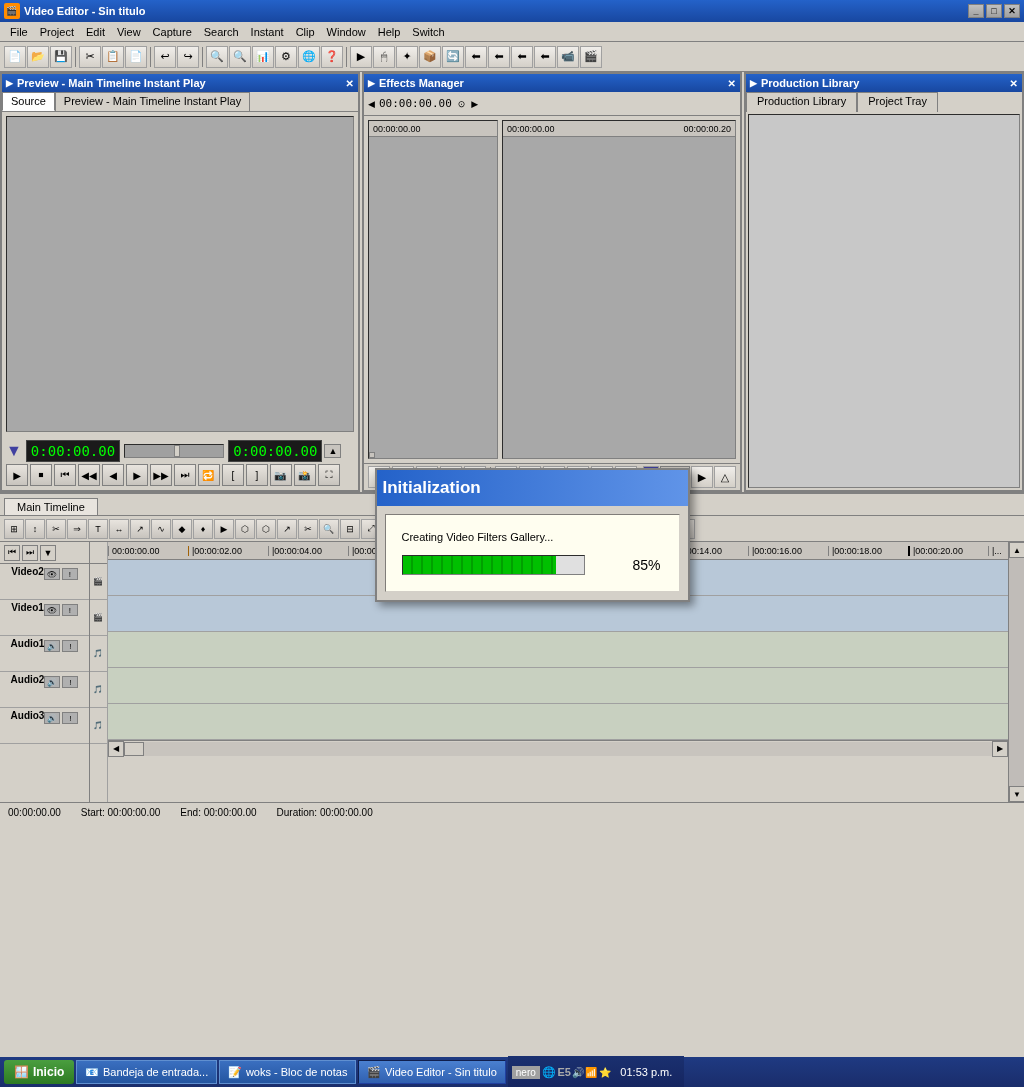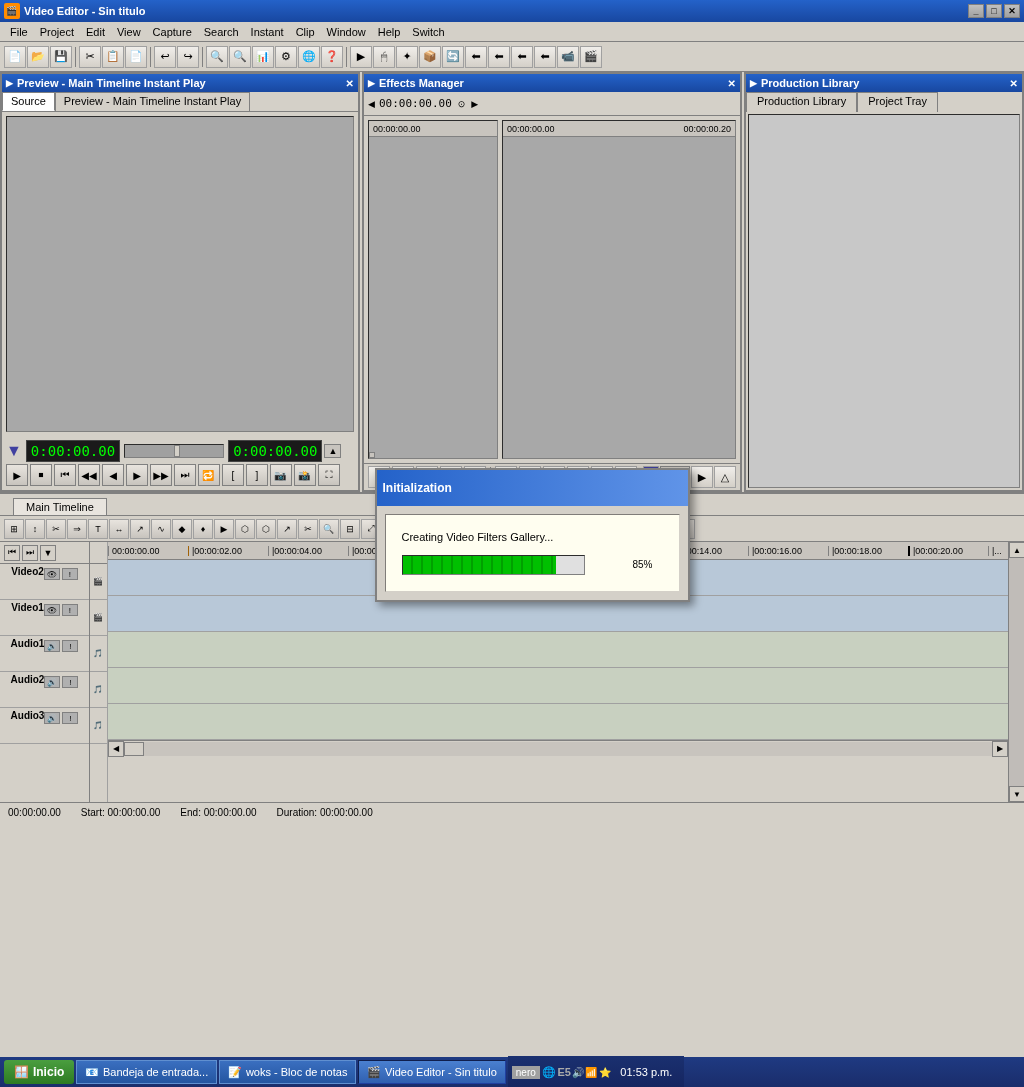--- a/index.html
+++ b/index.html
@@ -164,21 +164,21 @@
       background: #d4d0c8;
       border-top: 2px solid #808080;
       display: flex;
       flex-direction: column;
     }
     .timeline-tab-bar {
       background: #d4d0c8;
       height: 22px;
       display: flex;
       align-items: flex-end;
-      padding: 0 13px;
+      padding: 0 4px;
       border-bottom: 1px solid #808080;
     }
     .timeline-tab {
       padding: 2px 12px;
       font-size: 11px;
       border: 1px solid #808080;
       border-bottom: none;
       background: #e8e4de;
       cursor: pointer;
     }
@@ -306,21 +306,21 @@
       box-shadow: 4px 4px 8px rgba(0,0,0,0.4);
       pointer-events: all;
     }
     .dialog-titlebar {
       background: linear-gradient(to right, #2462c9, #6094e8);
       color: white;
       height: 36px;
       display: flex;
       align-items: center;
       padding: 12px 6px;
-      font-size: 12px;
+      font-size: 17px;
       font-weight: bold;
     }
     .dialog-body {
       padding: 16px;
       background: #fffef0;
       border: 1px inset #d4d0c8;
       margin: 8px;
     }
     .dialog-message { font-size: 11px; margin-bottom: 12px; }
     .progress-bar-container {
@@ -338,21 +338,21 @@
     .progress-bar-fill {
       height: 100%;
       background: repeating-linear-gradient(
         90deg,
         #00c000 0px,
         #00c000 8px,
         #00a000 8px,
         #00a000 10px
       );
     }
-    .progress-percent { font-size: 10px; min-width: 30px; margin-left: 40px; }
+    .progress-percent { font-size: 14px; min-width: 30px; margin-left: 40px; }
 
     
     .v-scrollbar { width: 16px; background: #c8c4be; border-left: 1px solid #808080; display: flex; flex-direction: column; }
     .v-scrollbar-btn { width: 16px; height: 16px; background: #d4d0c8; border: 1px solid #808080; display: flex; align-items: center; justify-content: center; font-size: 8px; cursor: pointer; }
     .v-scrollbar-track { flex: 1; background: #c0bcb8; }
   </style>
 </head>
 <body>
 
 <div class="title-bar">

